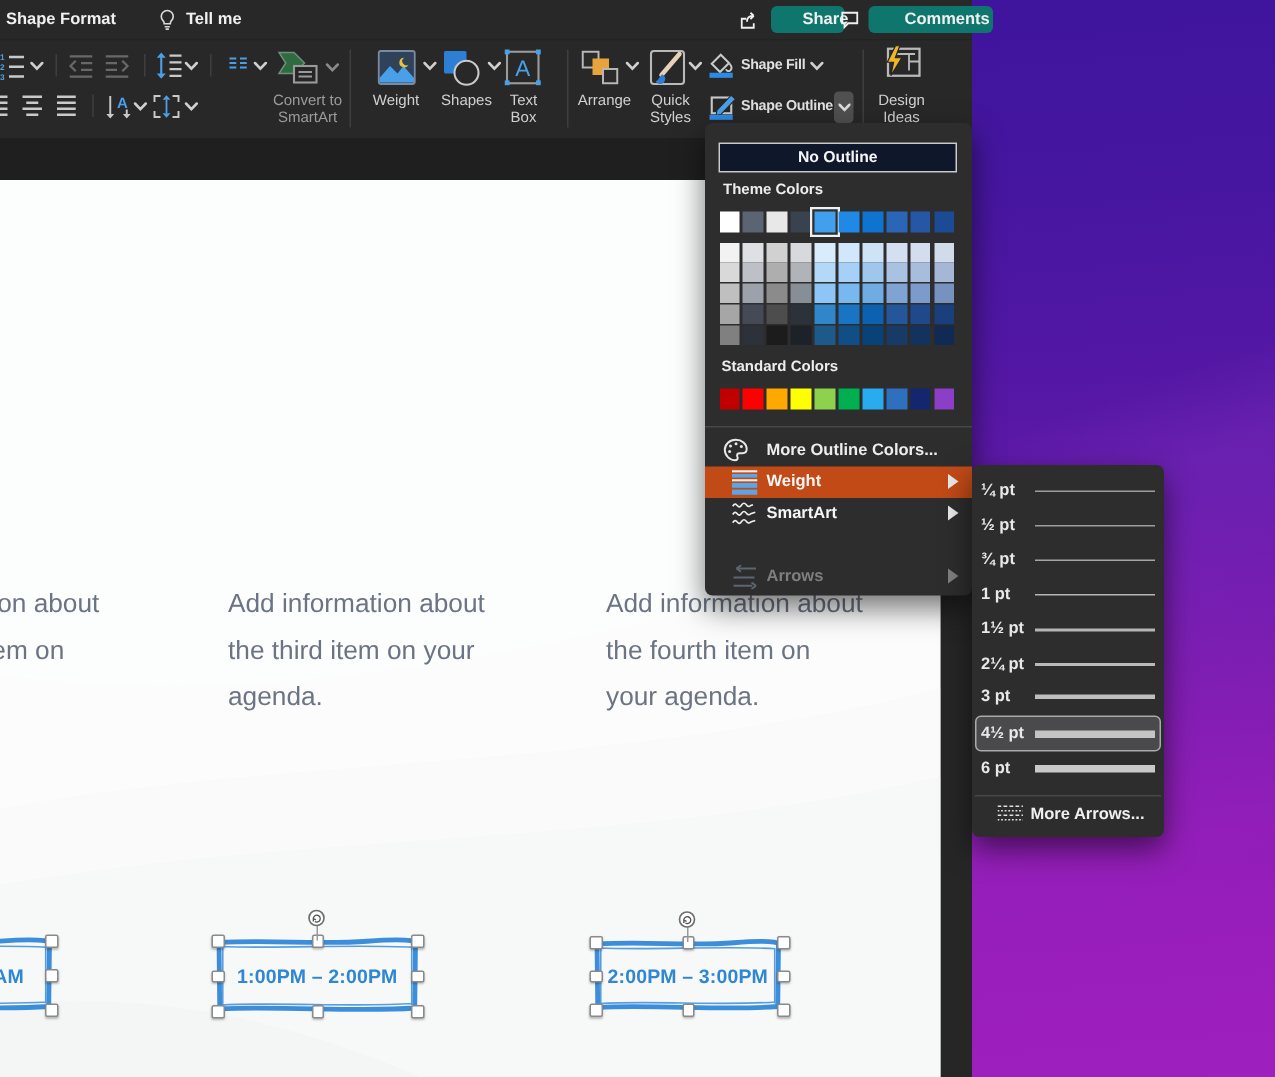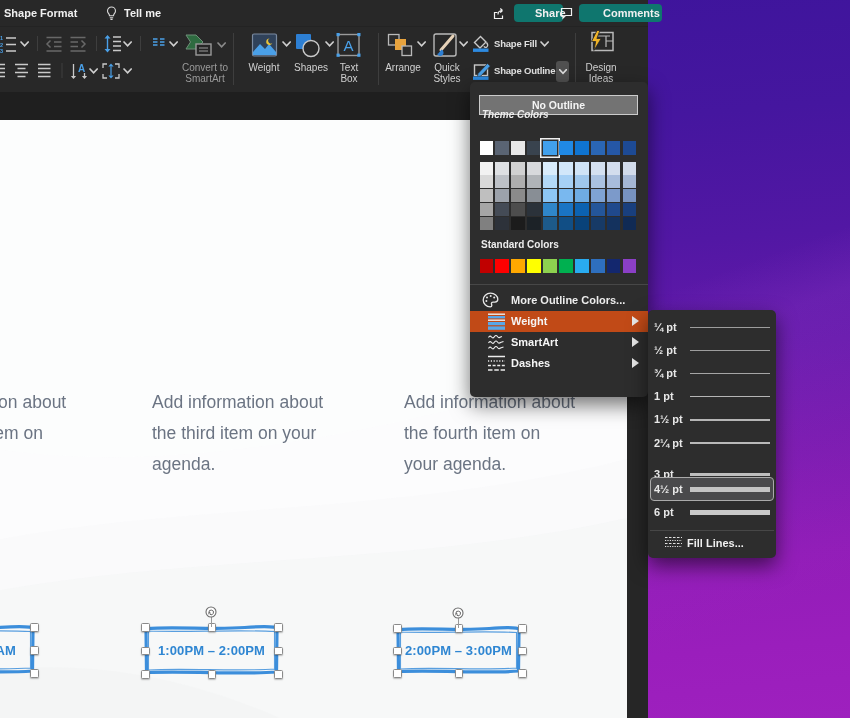--- a/index.html
+++ b/index.html
@@ -24,21 +24,21 @@
   .btn-top{position:absolute;top:4px;height:18px;background:#0f766e;border-radius:4px;
      color:#f0f0f0;font-size:11px;font-weight:bold;display:flex;align-items:center;margin-left:25px;}
   
   .rlabel{position:absolute;color:#d0d0d0;font-size:10px;text-align:center;line-height:11px;}
   .rlabel.dim{color:#9b9b9b;}
   .flabel{position:absolute;color:#e0e0e0;font-size:9.5px;font-weight:bold;letter-spacing:-0.2px;}
   
   #menu{left:470px;top:82px;width:178px;height:315px;background:#2d2d2d;
         box-shadow:0 8px 20px rgba(0,0,0,0.55);border-radius:5px;overflow:hidden;}
   #noOutline{position:absolute;left:9px;top:13px;width:157px;height:18px;border:1px solid #cbcbcb;
-     color:#f5f5f5;font-size:10.5px;font-weight:bold;text-align:center;line-height:18px;background:#737373;}
+     color:#f5f5f5;font-size:10.5px;font-weight:bold;text-align:center;line-height:18px;background:#0f172a;}
   .mlabel{position:absolute;color:#ededed;font-size:10px;font-weight:bold;}
   .sw{position:absolute;width:13.6px;height:14px;}
   .swt{position:absolute;width:13.6px;height:13px;}
   .mitem{position:absolute;left:0;width:178px;height:21px;color:#ededed;font-size:11px;font-weight:bold;}
   .mitem .txt{position:absolute;left:41px;top:4px;}
   .mitem .arr{position:absolute;right:9px;top:5px;width:0;height:0;
       border-left:7px solid #e8e8e8;border-top:5px solid transparent;border-bottom:5px solid transparent;}
   
   #submenu{left:648px;top:310px;width:128px;height:248px;background:#2d2d2d;
       box-shadow:0 8px 20px rgba(0,0,0,0.55);border-radius:5px;overflow:hidden;}
@@ -241,21 +241,21 @@
       <path d="M-50 555 C 80 535 180 555 280 598 L-50 598 Z" fill="#f1f3f4" opacity="0.6"></path>
     </svg>
 
     <div class="coltext" style="left:-105px;top:267px;">Add information about<br>the second item on</div>
     <div class="coltext" style="left:152px;top:267px;">Add information about<br>the third item on your<br>agenda.</div>
     <div class="coltext" style="left:404px;top:267px;">Add information about<br>the fourth item on<br>your agenda.</div>
   </div>
 </div>
 <div id="menu" class="abs">
 <div id="noOutline">No Outline</div>
-<div class="mlabel" style="left:12px;top:27px;font-style:italic;">Theme Colors</div>
+<div class="mlabel" style="left:12px;top:39px;">Theme Colors</div>
 <div class="sw" style="left:9.5px;top:59px;background:#ffffff;"></div>
 <div class="swt" style="left:9.5px;top:79.5px;background:#f2f2f2;"></div>
 <div class="swt" style="left:9.5px;top:93.4px;background:#d9d9d9;"></div>
 <div class="swt" style="left:9.5px;top:107.3px;background:#bfbfbf;"></div>
 <div class="swt" style="left:9.5px;top:121.2px;background:#a6a6a6;"></div>
 <div class="swt" style="left:9.5px;top:135.1px;background:#808080;"></div>
 <div class="sw" style="left:25.4px;top:59px;background:#5a6473;"></div>
 <div class="swt" style="left:25.4px;top:79.5px;background:#dee0e3;"></div>
 <div class="swt" style="left:25.4px;top:93.4px;background:#bdc1c7;"></div>
 <div class="swt" style="left:25.4px;top:107.3px;background:#9ca2ab;"></div>
@@ -344,31 +344,32 @@
       <svg style="position:absolute;left:18px;top:2px;" width="17" height="17" viewBox="0 0 17 17">
  <g fill="none" stroke="#ececec" stroke-width="1.1">
   <path d="M0.5 3.5 q1.5 -2.5 3 -0.5 q1.5 2 3 -0.5 q1.5 -2 3 0 q1.5 2 3 0.5 l1.5 -0.5"></path>
   <path d="M0.5 9 q1.5 -2.5 3 -0.5 q1.5 2 3 -0.5 q1.5 -2 3 0 q1.5 2 3 0.5 q1.5 -0.5 3 -1"></path>
   <path d="M0.5 14.5 q1.5 -2.5 3 -0.5 q1.5 2 3 -0.5 q1.5 -2 3 0 q1.5 2 3 0.5 q1.5 -0.5 3 -1"></path>
  </g>
       </svg>
       <span class="txt" style="color:#f5f5f5;">SmartArt</span>
       <span class="arr" style="border-left-color:#e8e8e8;"></span>
     </div>
-<div class="mitem" style="top:270.5px;">
+<div class="mitem" style="top:291.5px;">
       <svg style="position:absolute;left:18px;top:2px;" width="17" height="17" viewBox="0 0 17 17">
- <g stroke="#ececec" stroke-width="1.5" fill="none">
-  <path d="M0 1.5 h17"></path>
-  <path d="M0 6 h17" stroke-dasharray="1.2,1.6" stroke-width="1.3"></path>
-  <path d="M0 10.5 h17" stroke-dasharray="3,1.6"></path>
-  <path d="M0 15 h17" stroke-dasharray="4.5,1.8"></path>
+ <g stroke="#5c6670" stroke-width="1.3" fill="none">
+  <path d="M3 3 h13"></path>
+          <path d="M3 3 l3 -2.2 M3 3 l3 2.2"></path>
+  <path d="M1 9 h14"></path>
+  <path d="M1 14.5 h12.5"></path>
+          <path d="M16 14.5 l-3 -2.2 M16 14.5 l-3 2.2"></path>
  </g>
       </svg>
-      <span class="txt" style="color:#f5f5f5;">Dashes</span>
-      <span class="arr" style="border-left-color:#e8e8e8;"></span>
+      <span class="txt" style="color:#7f7f7f;">Arrows</span>
+      <span class="arr" style="border-left-color:#7f7f7f;"></span>
     </div>
 </div>
 <div id="submenu" class="abs">
 <div class="witem" style="top:28.9px;">
       <span class="lbl">½ pt</span>
       <div class="line" style="top:10.9px;height:1.2px;background:#9d9d9d;"></div>
     </div>
 <div class="witem" style="top:5.8px;">
       <span class="lbl">¼ pt</span>
       <div class="line" style="top:10.9px;height:1.2px;background:#9d9d9d;"></div>
@@ -382,21 +383,21 @@
       <div class="line" style="top:10.7px;height:1.6px;background:#b5b5b5;"></div>
     </div>
 <div class="witem" style="top:98.4px;">
       <span class="lbl">1½ pt</span>
       <div class="line" style="top:10.5px;height:2px;background:#b5b5b5;"></div>
     </div>
 <div class="witem" style="top:121.5px;">
       <span class="lbl">2¼ pt</span>
       <div class="line" style="top:10.2px;height:2.6px;background:#b9b9b9;"></div>
     </div>
-<div class="witem" style="top:153px;">
+<div class="witem" style="top:143px;">
       <span class="lbl">3 pt</span>
       <div class="line" style="top:9.9px;height:3.2px;background:#bdbdbd;"></div>
     </div>
 <div style="position:absolute;left:2px;top:167.3px;width:122px;height:22px;background:#4a4a4c;border:1px solid #aaaaaa;border-radius:4px;"></div>
 <div class="witem" style="top:167.8px;">
       <span class="lbl">4½ pt</span>
       <div class="line" style="top:9.2px;height:4.6px;background:#c4c4c4;"></div>
     </div>
 <div class="witem" style="top:190.9px;">
       <span class="lbl">6 pt</span>
@@ -404,21 +405,21 @@
     </div>
 <div style="position:absolute;left:2px;top:220px;width:124px;height:1px;background:#474747;"></div>
 <svg style="position:absolute;left:17px;top:226px;" width="17" height="13" viewBox="0 0 17 13">
   <g stroke="#e0e0e0" stroke-width="1" fill="none">
    <path d="M0 1.5 h17" stroke-dasharray="2.5,1.5"></path>
    <path d="M0 4.5 h17" stroke-dasharray="1.2,1.2"></path>
    <path d="M0 7.5 h17" stroke-dasharray="2.5,1.5"></path>
    <path d="M0 10.5 h17" stroke-dasharray="1.2,1.2"></path>
   </g>
     </svg>
-<div style="position:absolute;left:39px;top:227px;color:#f0f0f0;font-size:11px;font-weight:bold;">Fill Lines...</div>
+<div style="position:absolute;left:39px;top:227px;color:#f0f0f0;font-size:11px;font-weight:bold;">More Arrows...</div>
 </div>
 <div id="boxes" class="abs" style="left:0;top:0;width:850px;height:718px;pointer-events:none;overflow:hidden;">
 <svg style="position:absolute;left:-116px;top:621px;" width="156" height="58" viewBox="0 0 156 58">
   <path d="M7 7.5 C42.0 5.2,78.0 9,114.0 6.5 S150 7.5,149 8 L148.5 50 C106.8 53,56.4 48.5,7.5 50.5 Z" fill="none" stroke="#3c8edb" stroke-width="3.2" stroke-linejoin="round"></path>
   <path d="M9 10 C49.199999999999996 11.5,106.8 8.5,147 10.5 M9 48 C49.199999999999996 46,106.8 49.5,147 47 M9.5 10 L9.5 48 M146.5 10.5 L146.5 48" fill="none" stroke="#3c8edb" stroke-width="1.1" opacity="0.85"></path>
 </svg>
 <div style="position:absolute;left:-184px;top:643px;width:200px;text-align:right;color:#2f86d2;font-weight:bold;font-size:13px;letter-spacing:0.1px;white-space:nowrap;">10:00AM – 11:00AM</div>
 <div class="handle" style="left:30px;top:623px;"></div>
 <div class="handle" style="left:30px;top:646.0px;"></div>
 <div class="handle" style="left:30px;top:669px;"></div>

